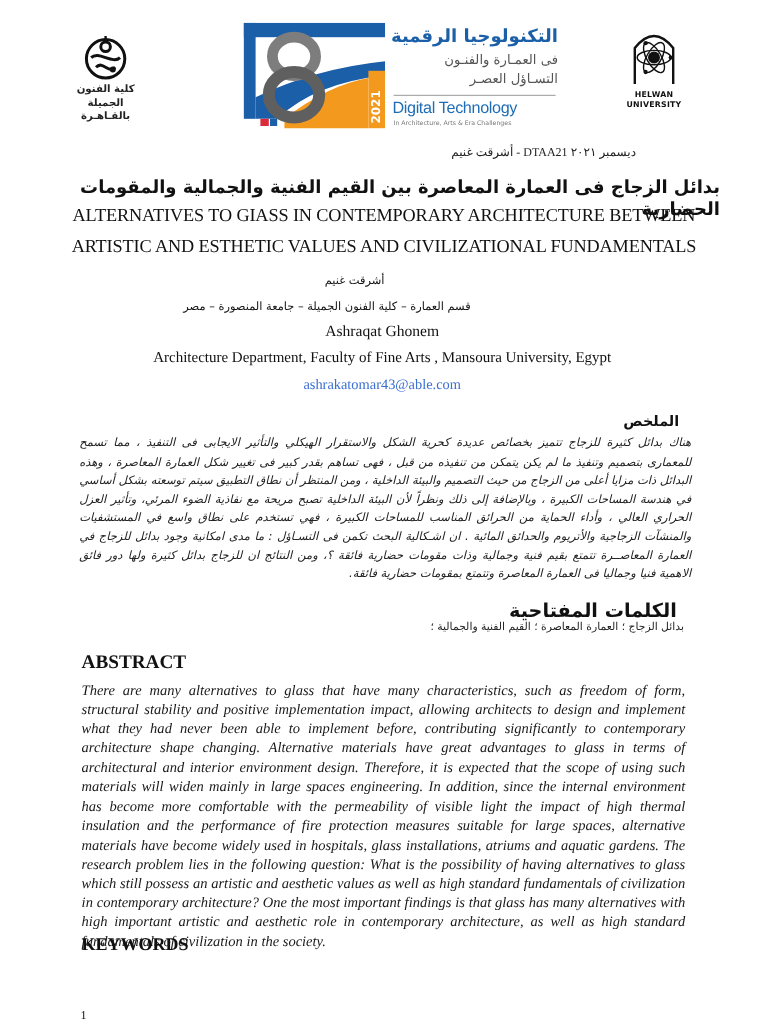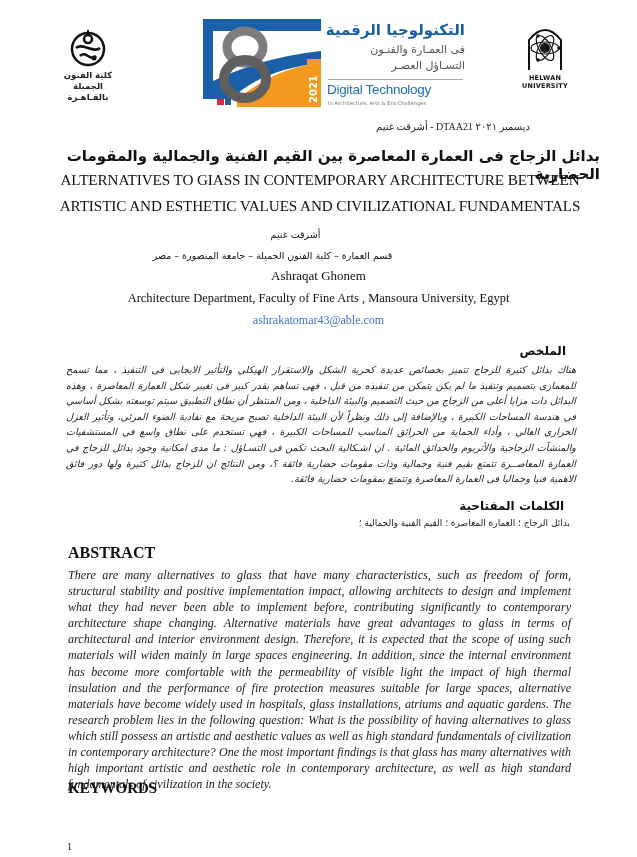--- a/index.html
+++ b/index.html
@@ -30,21 +30,21 @@
 
   #author-ar { left: 0; width: 591px; top: 229px; text-align: center; direction: rtl; font-family: "DejaVu Sans", sans-serif; font-size: 9.5px; }
   #affil-ar { left: 0; width: 545px; top: 250px; text-align: center; direction: rtl; font-family: "DejaVu Sans", sans-serif; font-size: 9.5px; }
   #author-en { left: 0; width: 637px; top: 268px; text-align: center; font-size: 13px; }
   #affil-en { left: 0; width: 637px; top: 291px; text-align: center; font-size: 12.5px; }
   #email { left: 0; width: 637px; top: 313px; text-align: center; font-size: 12px; color: #3b6fd0; text-decoration: none; }
 
   #abs-ar-head { right: 71px; top: 344px; direction: rtl; font-family: "DejaVu Sans", sans-serif; font-weight: bold; font-size: 12px; }
   #abs-ar-body { left: 66px; width: 510px; top: 362px; direction: rtl; text-align: justify; text-align-last: right; font-family: "DejaVu Sans", sans-serif; font-style: italic; font-size: 9.6px; line-height: 15.6px; color: #222; }
 
-  #kw-ar-head { right: 73px; top: 499px; direction: rtl; font-family: "DejaVu Sans", sans-serif; font-weight: bold; font-size: 12px; margin-left: 12px; }
+  #kw-ar-head { right: 73px; top: 499px; direction: rtl; font-family: "DejaVu Sans", sans-serif; font-weight: bold; font-size: 16px; margin-left: 12px; }
   #kw-ar-body { right: 67px; top: 518px; direction: rtl; font-family: "DejaVu Sans", sans-serif; font-size: 9px; color: #222; }
 
   #abs-en-head { left: 68px; top: 544px; font-weight: bold; font-size: 16px; }
   #abs-en-body { left: 68px; width: 503px; top: 567px; font-style: italic; font-size: 12.1px; line-height: 16.1px; text-align: justify; color: #1a1a1a; }
 
   #kw-en-head { left: 68px; top: 780px; font-weight: bold; font-size: 15px; }
   #kw-en-body { left: 68px; top: 841px; font-size: 20px; margin-top: 24px; }
 
   #page-num { left: 67px; top: 841px; font-size: 10px; }
 </style>

